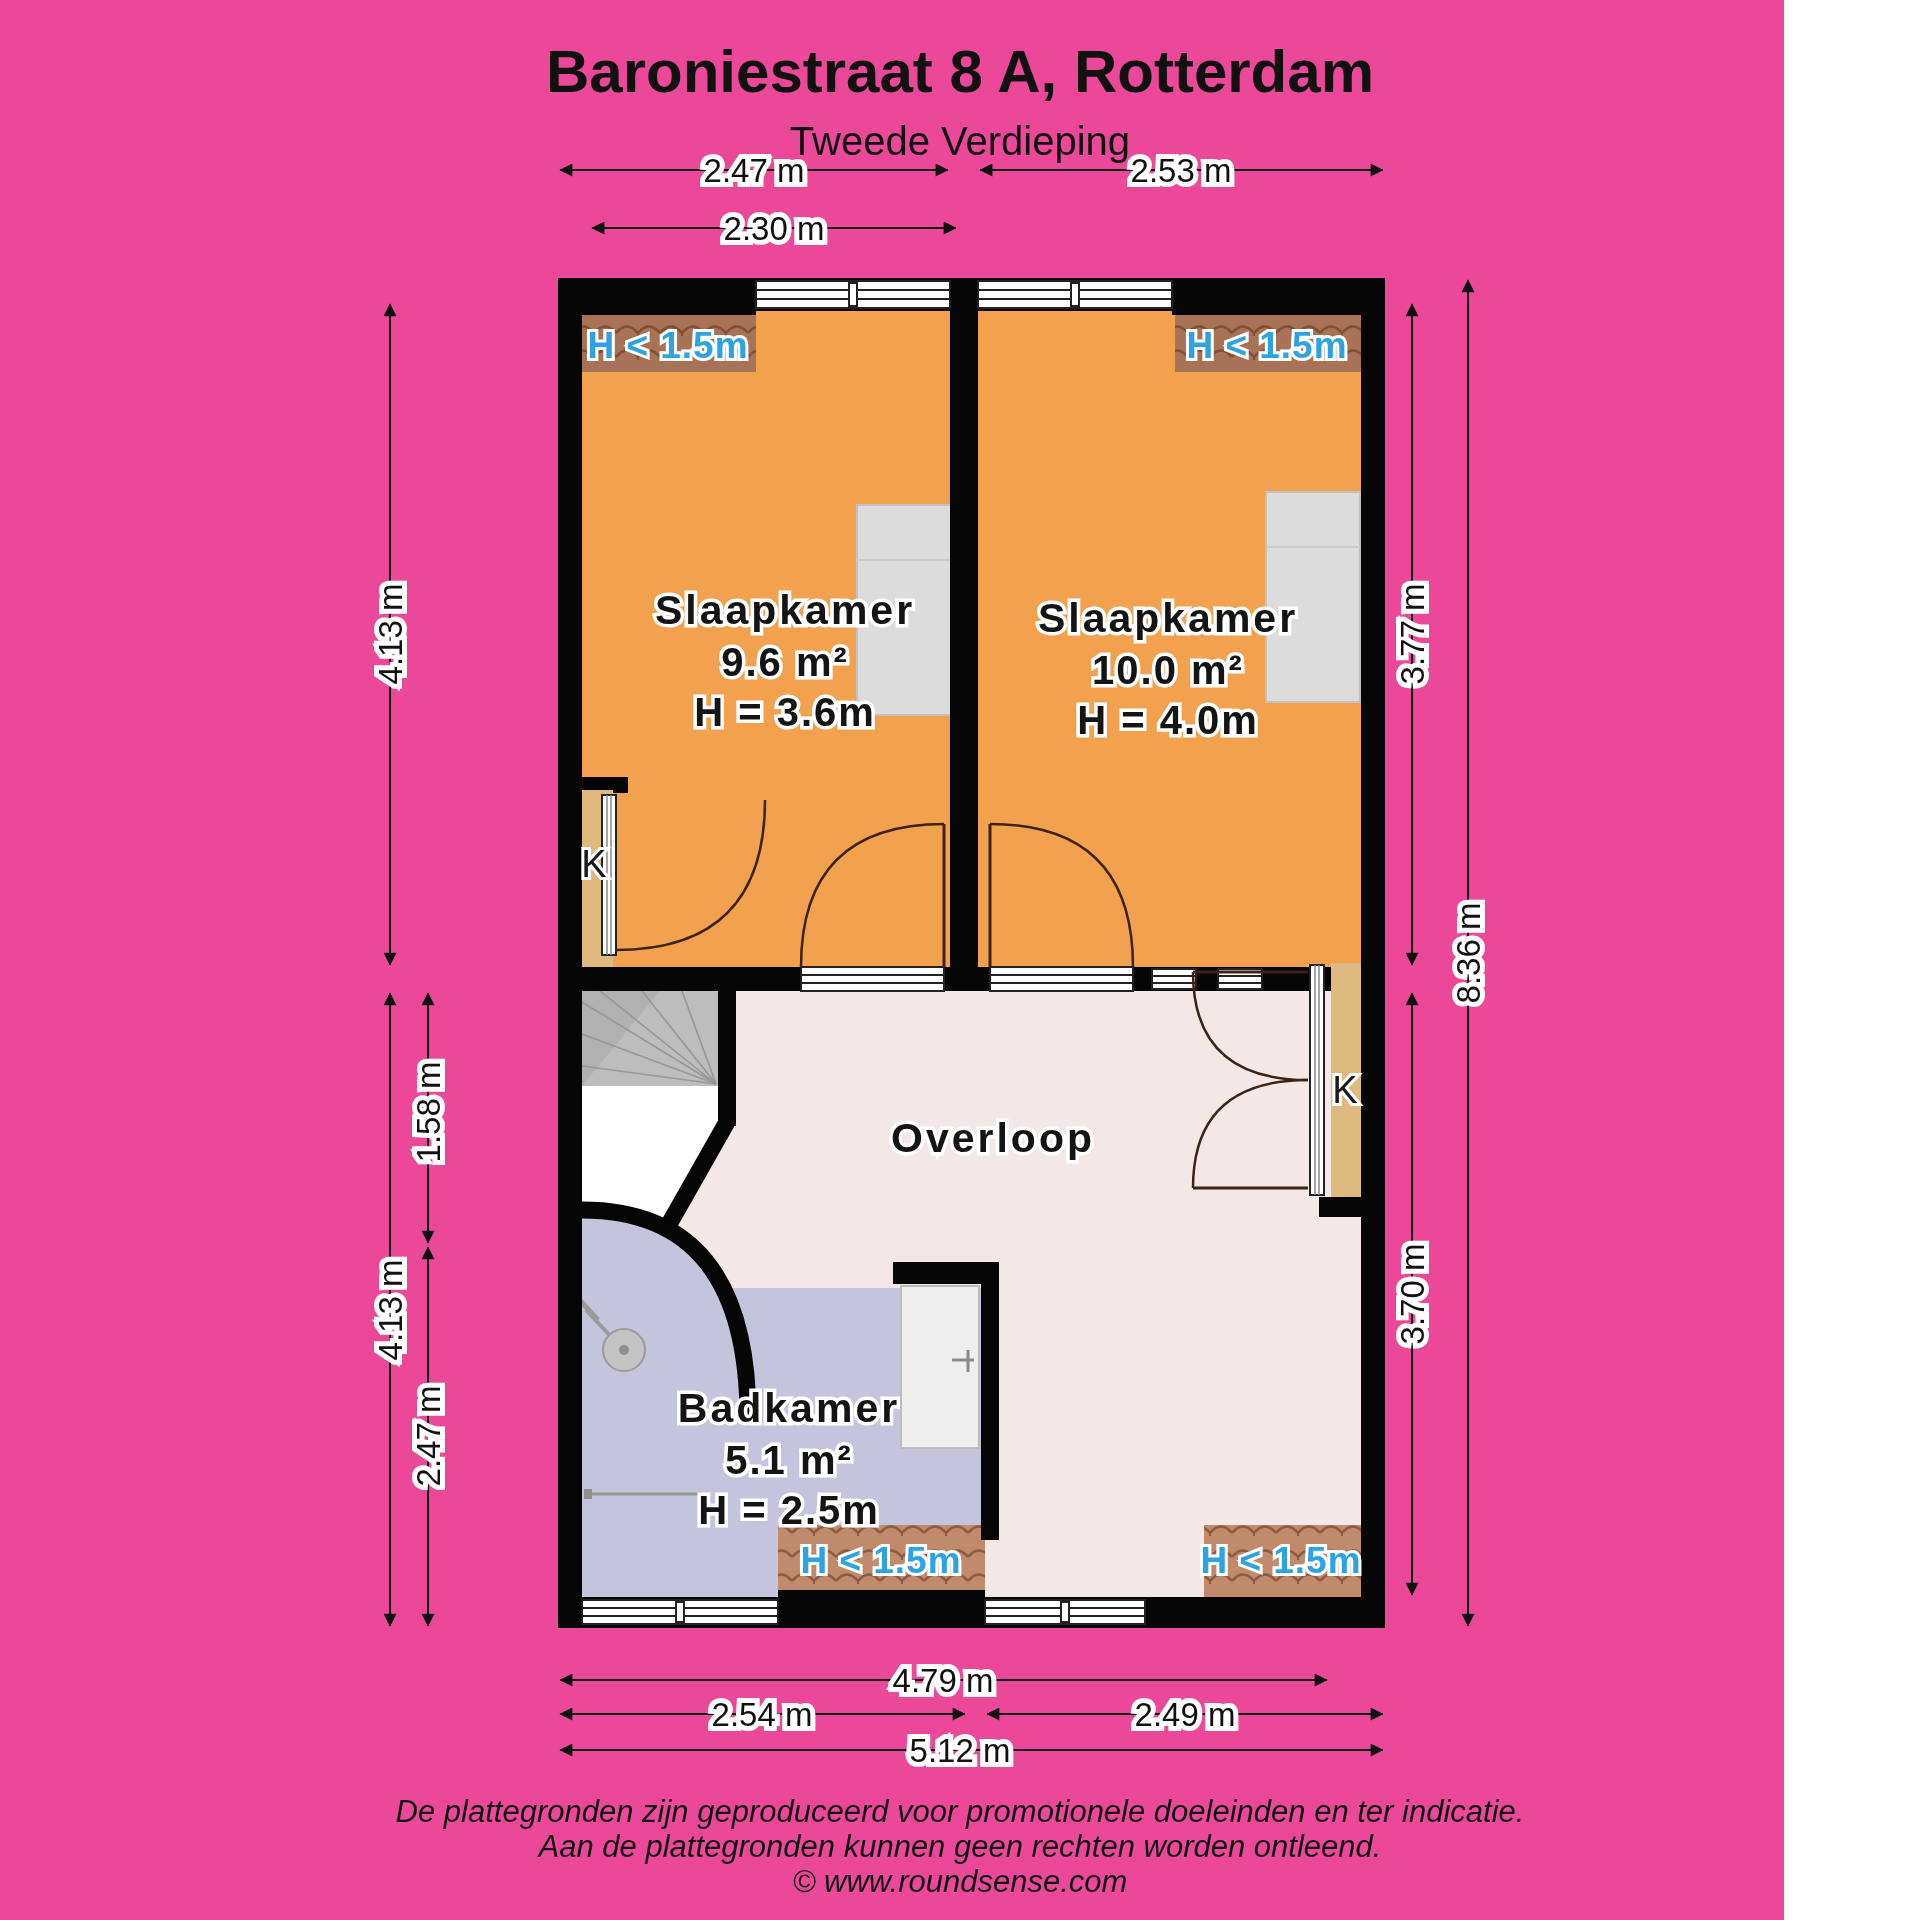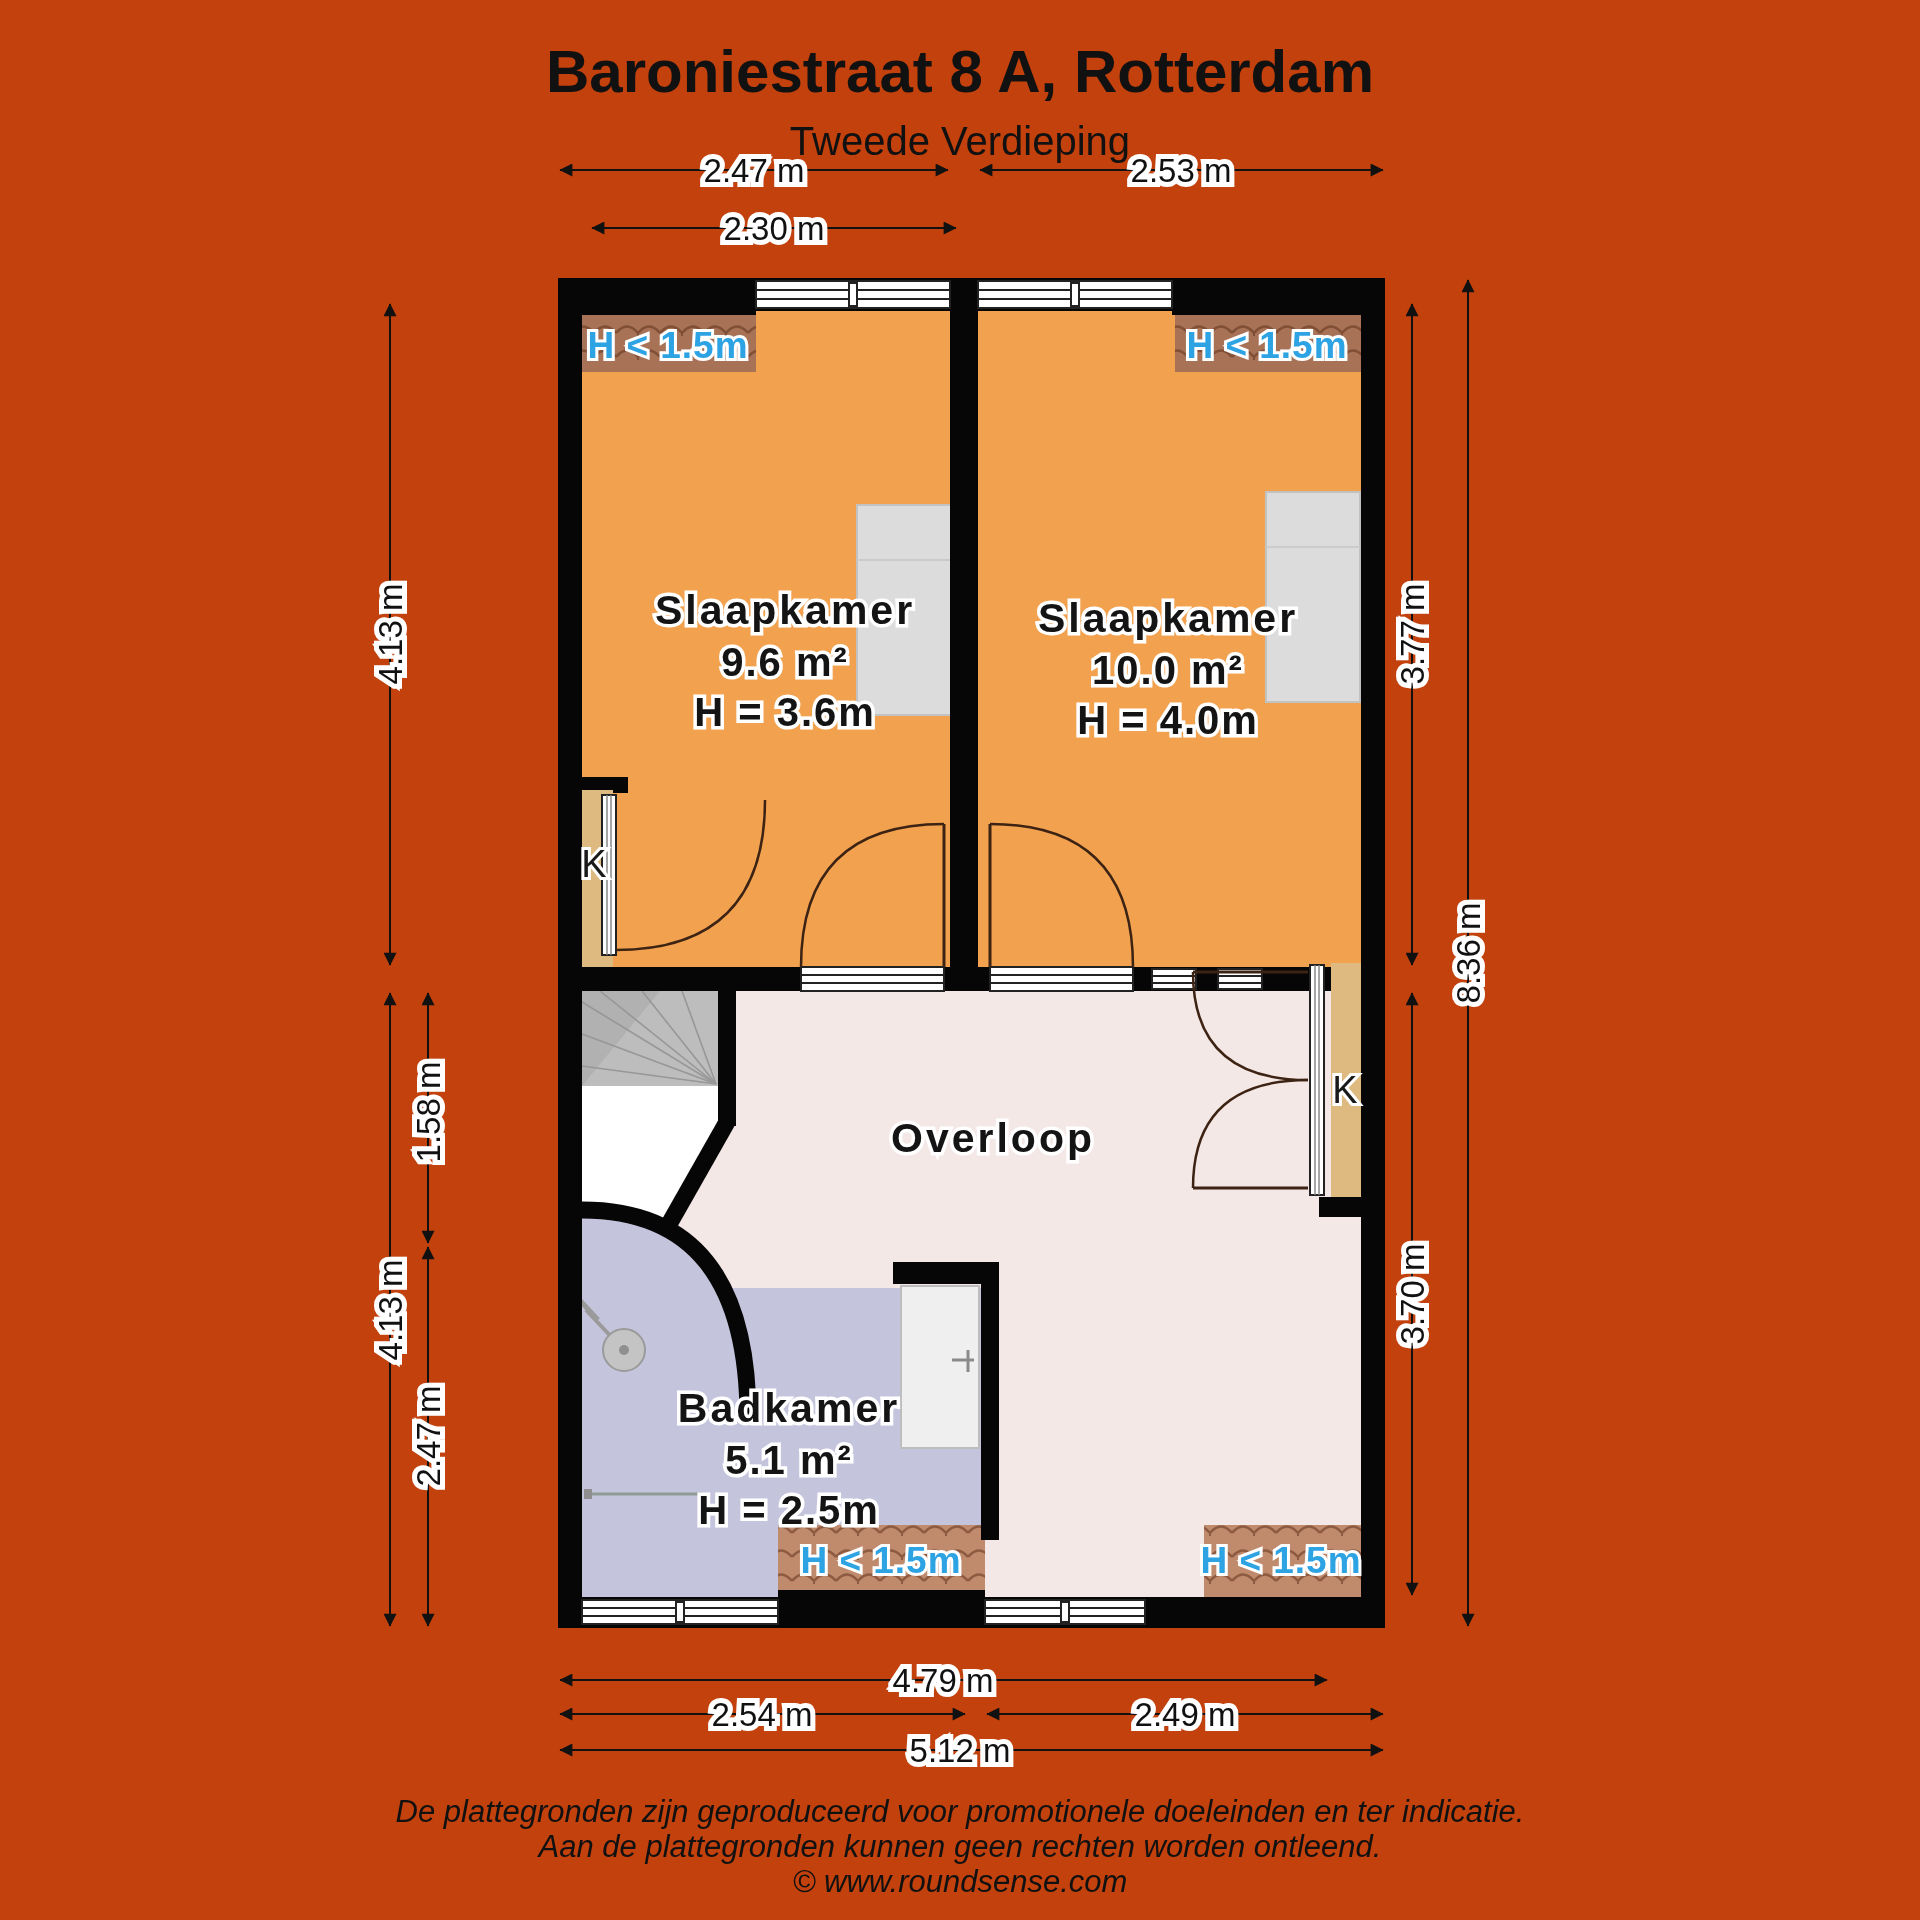--- a/index.html
+++ b/index.html
@@ -1,16 +1,16 @@
 <!DOCTYPE html>
 <html><head>
 <meta charset="utf-8">
 <style>
   html,body{margin:0;padding:0;background:#ffffff;}
-  .stage{position:relative;width:1920px;height:1920px;background:#c2410c;overflow:hidden;
+  .stage{position:relative;width:1784px;height:1920px;background:#ec4899;overflow:hidden;
          font-family:"Liberation Sans", sans-serif;}
   svg text{font-family:"Liberation Sans", sans-serif;}
   .title-text{font-size:60px;font-weight:700;fill:#111;}
   .subtitle-text{font-size:40px;font-weight:400;fill:#111;}
   .dim-text{font-size:33px;fill:#111;paint-order:stroke;stroke:#ffffff;stroke-width:10px;}
   .room-name{font-size:41px;font-weight:600;fill:#141414;letter-spacing:3px;
              paint-order:stroke;stroke:#ffffff;stroke-width:7px;}
   .room-sub{font-size:40px;font-weight:600;fill:#141414;letter-spacing:2px;
             paint-order:stroke;stroke:#ffffff;stroke-width:7px;}
   .hlow-text{font-size:37px;font-weight:700;letter-spacing:1px;

